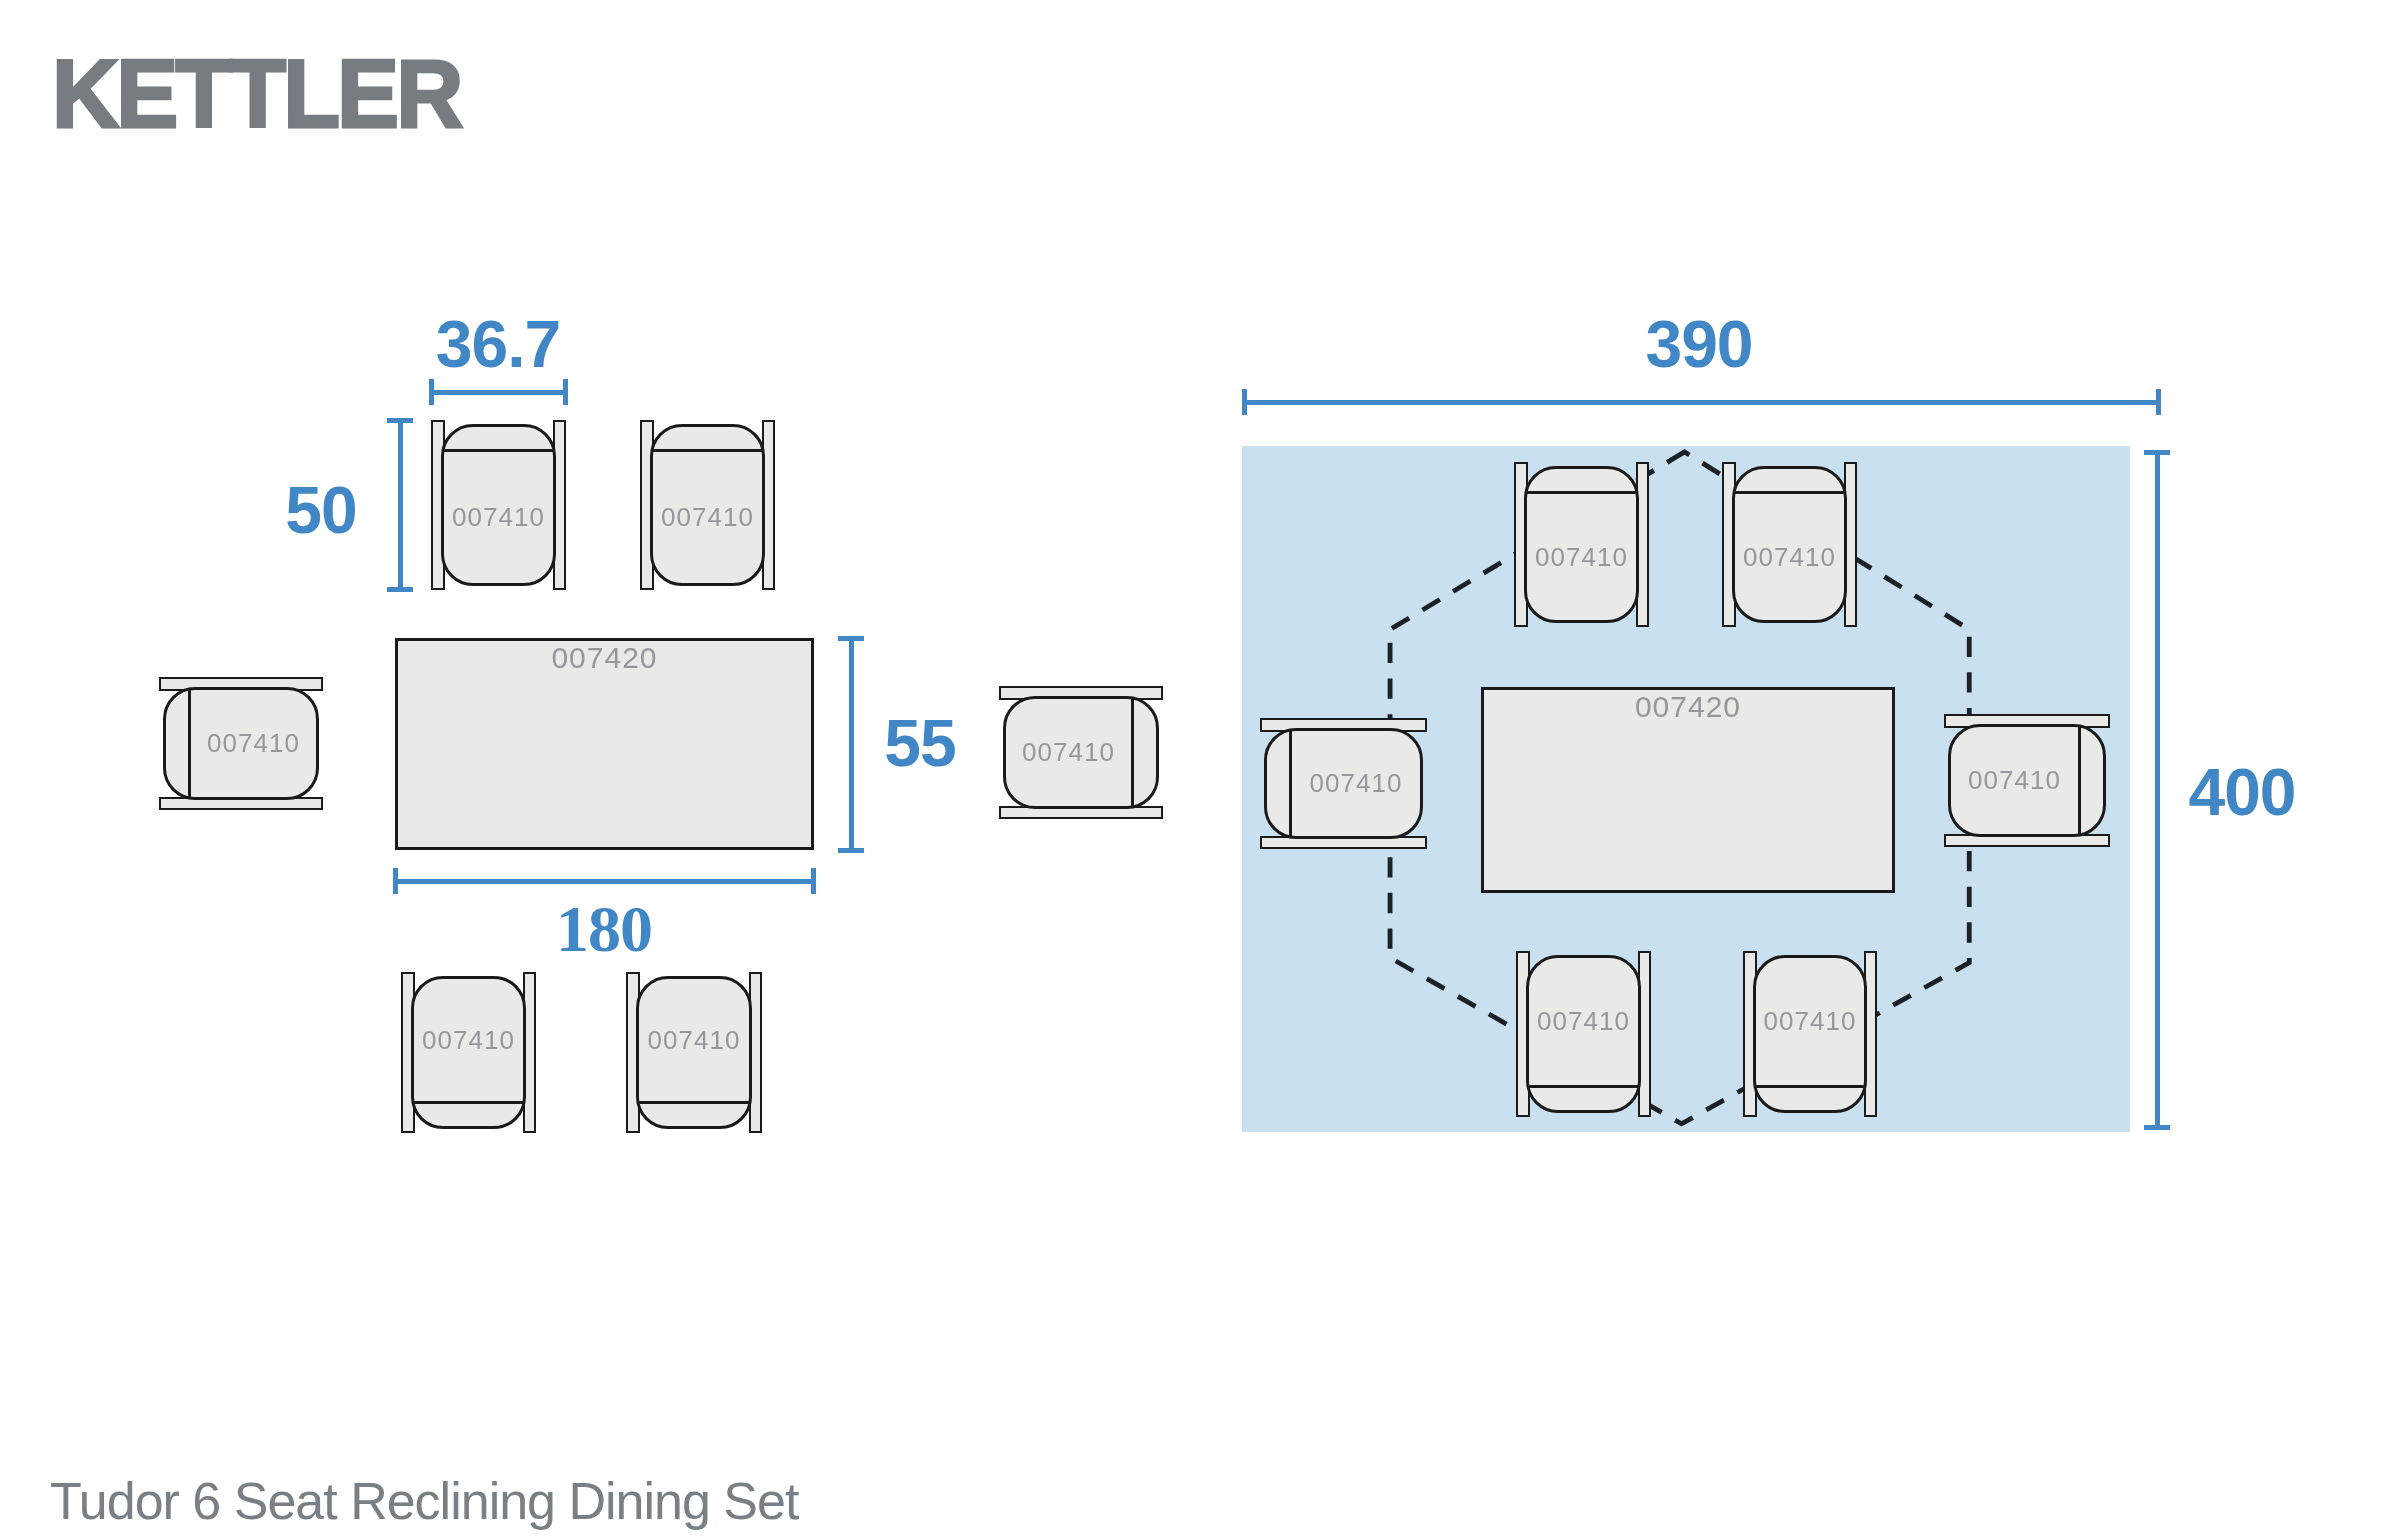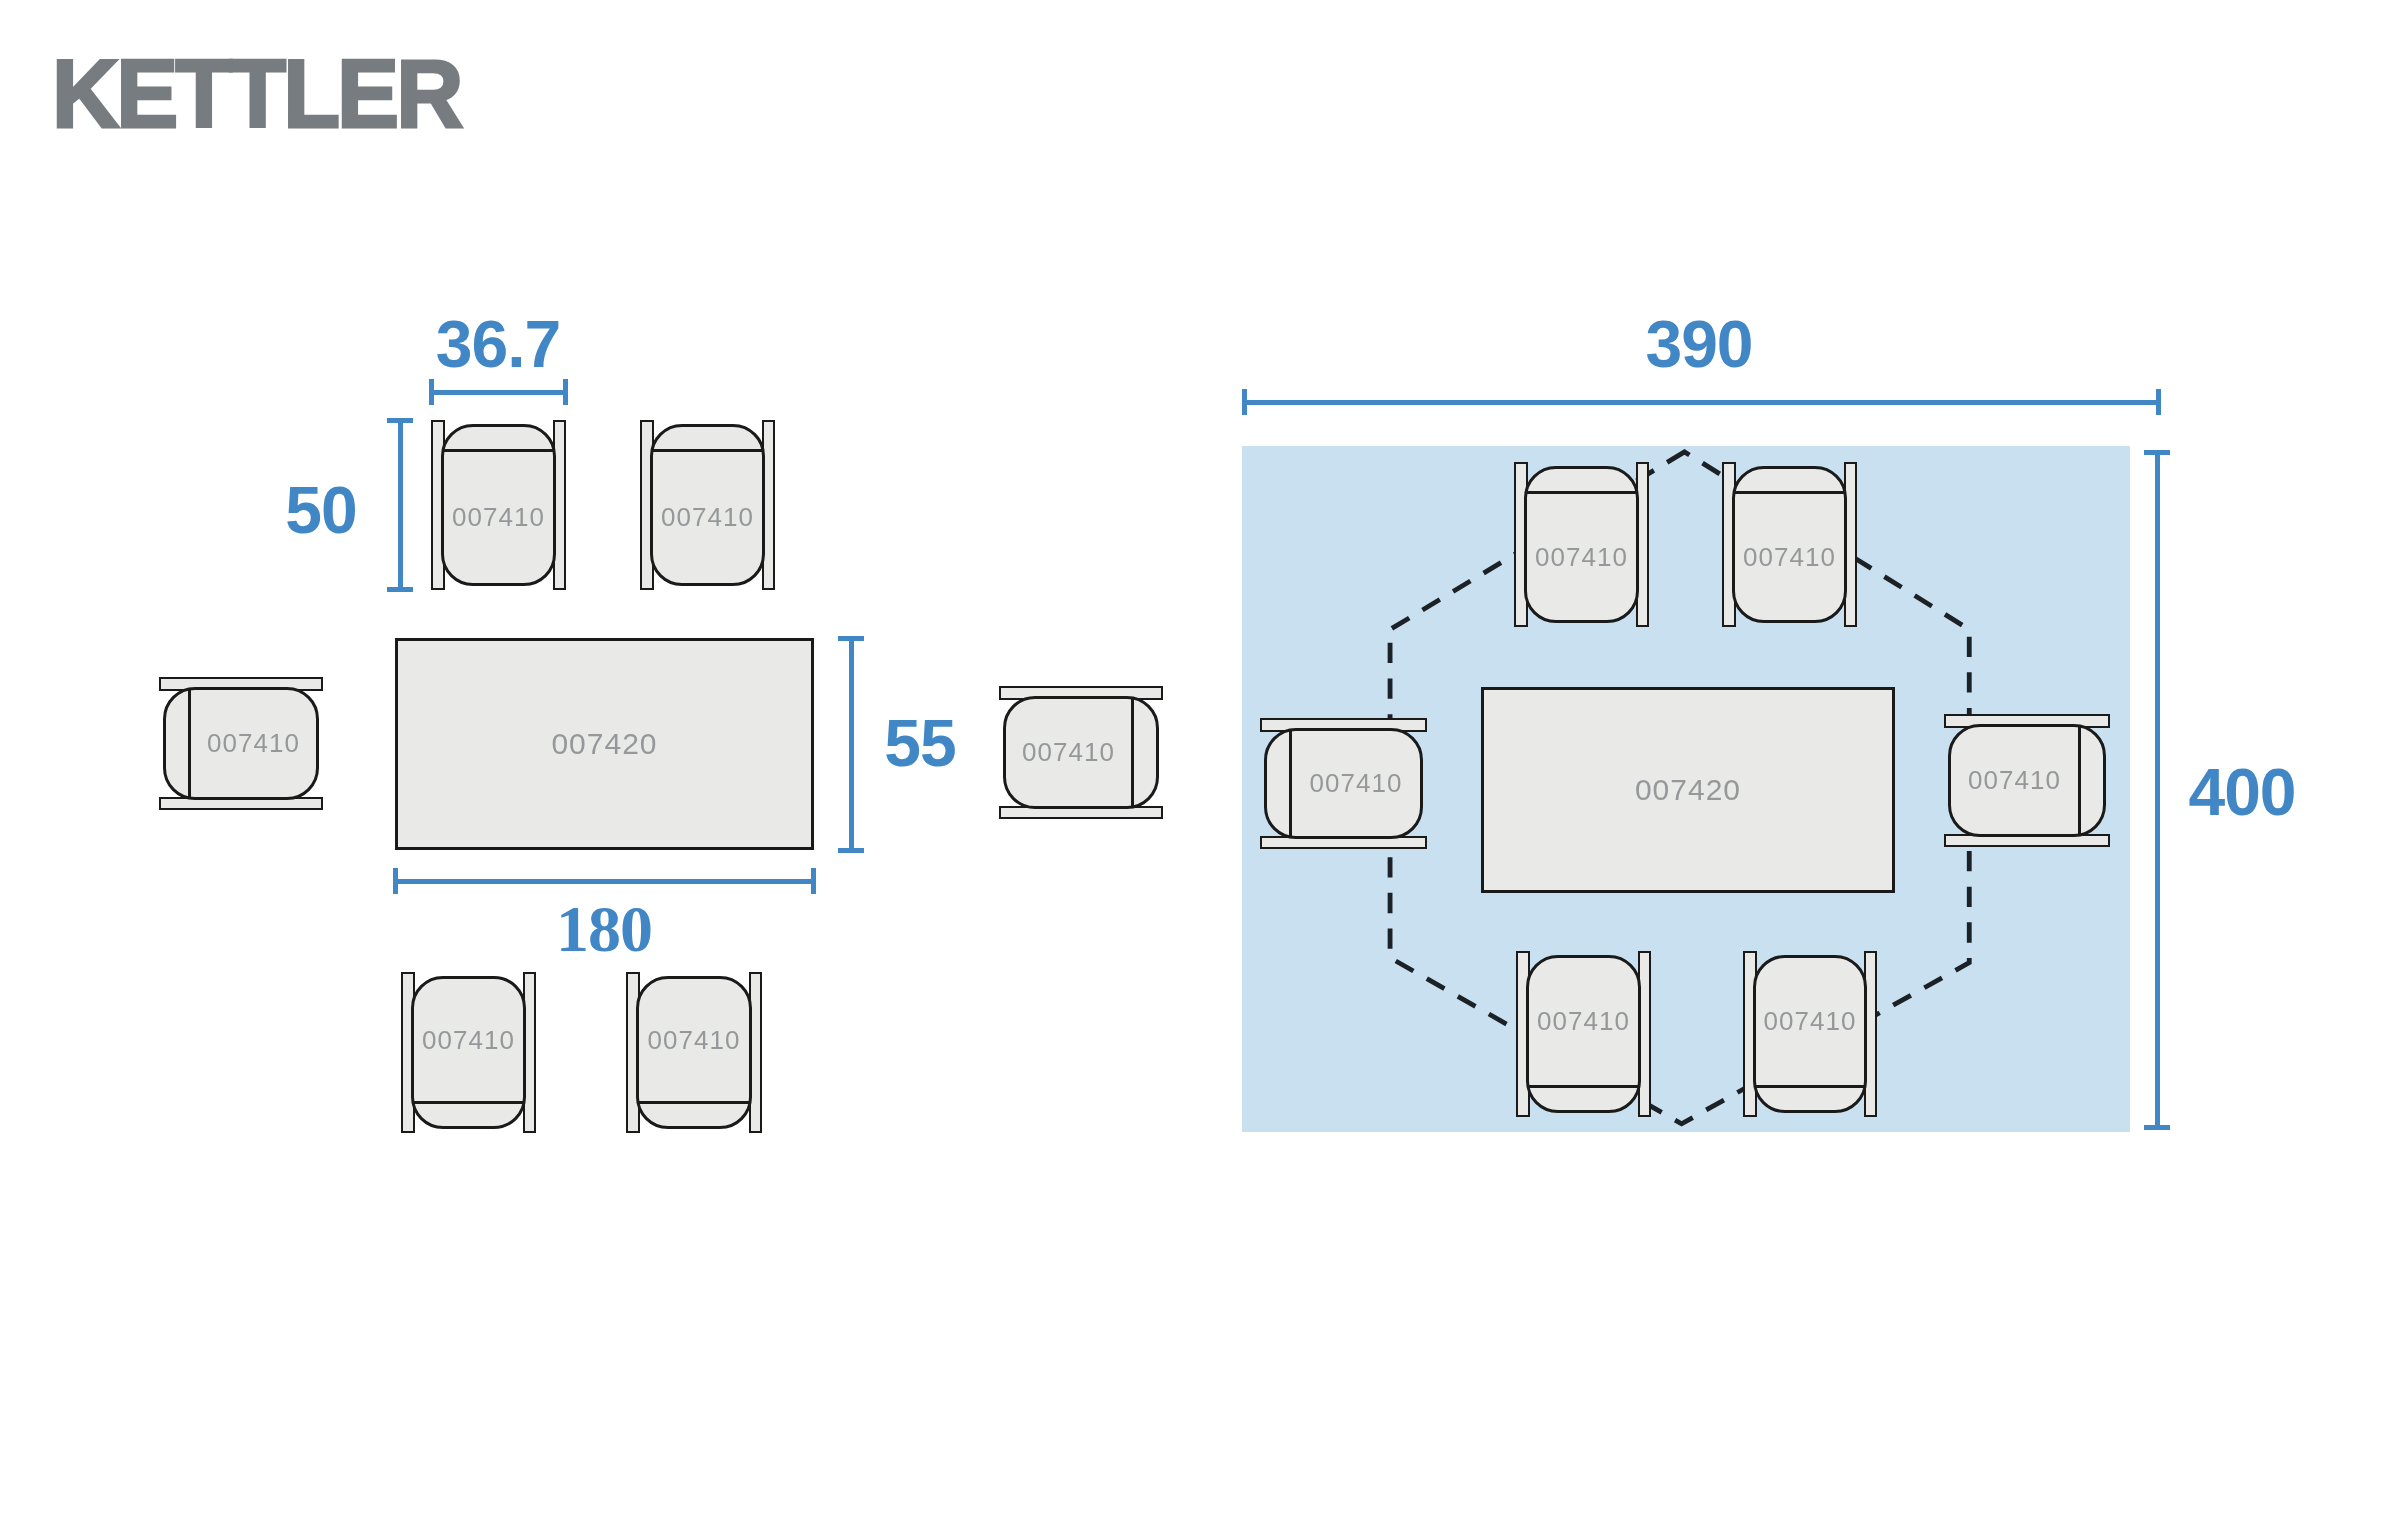--- a/index.html
+++ b/index.html
@@ -27,21 +27,21 @@
     align-items:center;justify-content:center;border-radius:32px;
   }
   .furn .bar{position:absolute;box-sizing:border-box;}
   .furn .band{position:absolute;box-sizing:border-box;}
   .part{
     font-size:26px;color:#95989a;letter-spacing:1px;white-space:nowrap;
     position:relative;z-index:2;
   }
   .table-furn{
     position:absolute;z-index:3;box-sizing:border-box;display:flex;
-    align-items:center;justify-content:center;
+    align-items:flex-start;justify-content:center;
   }
   .table-furn .part{font-size:30px;}
   .v .body{left:9.7px;right:9.7px;top:3.9px;bottom:3.9px;}
   .v .bar{top:0;bottom:0;width:13.5px;}
   .v .bar-a{left:0;}
   .v .bar-b{right:0;}
   .h .body{top:9.7px;bottom:9.7px;left:3.9px;right:3.9px;}
   .h .bar{left:0;right:0;height:13.5px;}
   .h .bar-a{top:0;}
   .h .bar-b{bottom:0;}
@@ -196,14 +196,15 @@
       <div class="dim" style="background: rgb(66, 135, 197); left: 1244px; top: 400px; width: 915px; height: 4.8px;"></div>
       <div class="dim" style="background: rgb(66, 135, 197); left: 1242px; top: 389px; width: 4.8px; height: 26px;"></div>
       <div class="dim" style="background: rgb(66, 135, 197); left: 2156px; top: 389px; width: 4.8px; height: 26px;"></div>
       <div class="dim-label" style="left: 1699px; top: 344px; color: rgb(66, 135, 197);">390</div>
       <div class="dim" style="background: rgb(66, 135, 197); left: 2155px; top: 452px; width: 4.8px; height: 676px;"></div>
       <div class="dim" style="background: rgb(66, 135, 197); left: 2144px; top: 450px; width: 26px; height: 4.8px;"></div>
       <div class="dim" style="background: rgb(66, 135, 197); left: 2144px; top: 1125px; width: 26px; height: 4.8px;"></div>
       <div class="dim-label" style="left: 2242px; top: 792px; color: rgb(66, 135, 197);">400</div>
     </div>
 
+  <div class="caption left">Tudor 6 Seat Reclining Dining Set</div>
 </div>
 
 
 </body></html>

